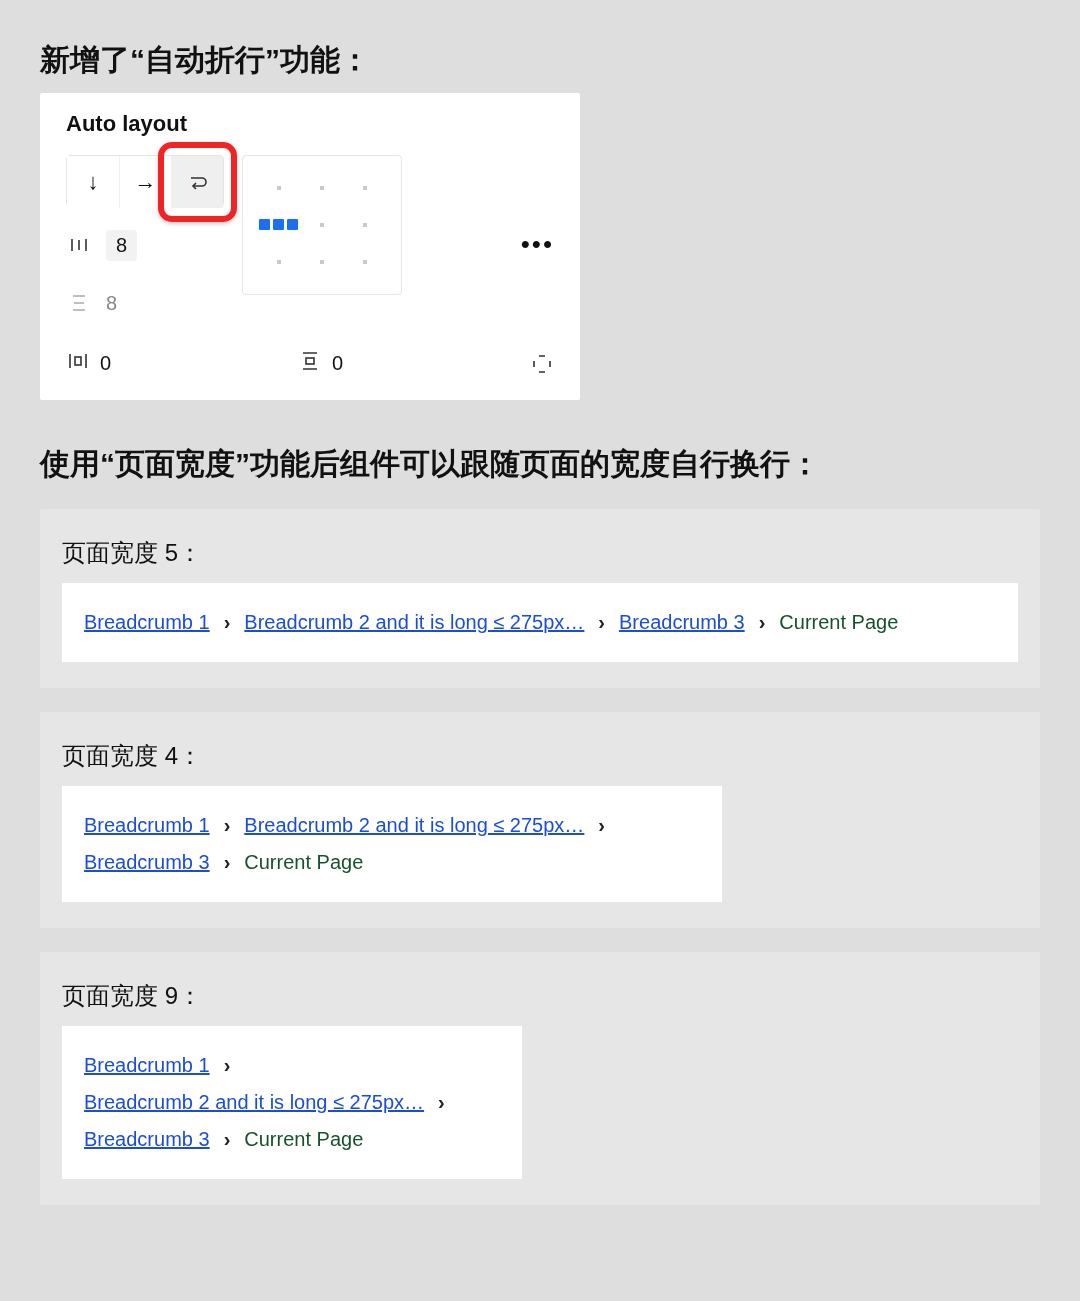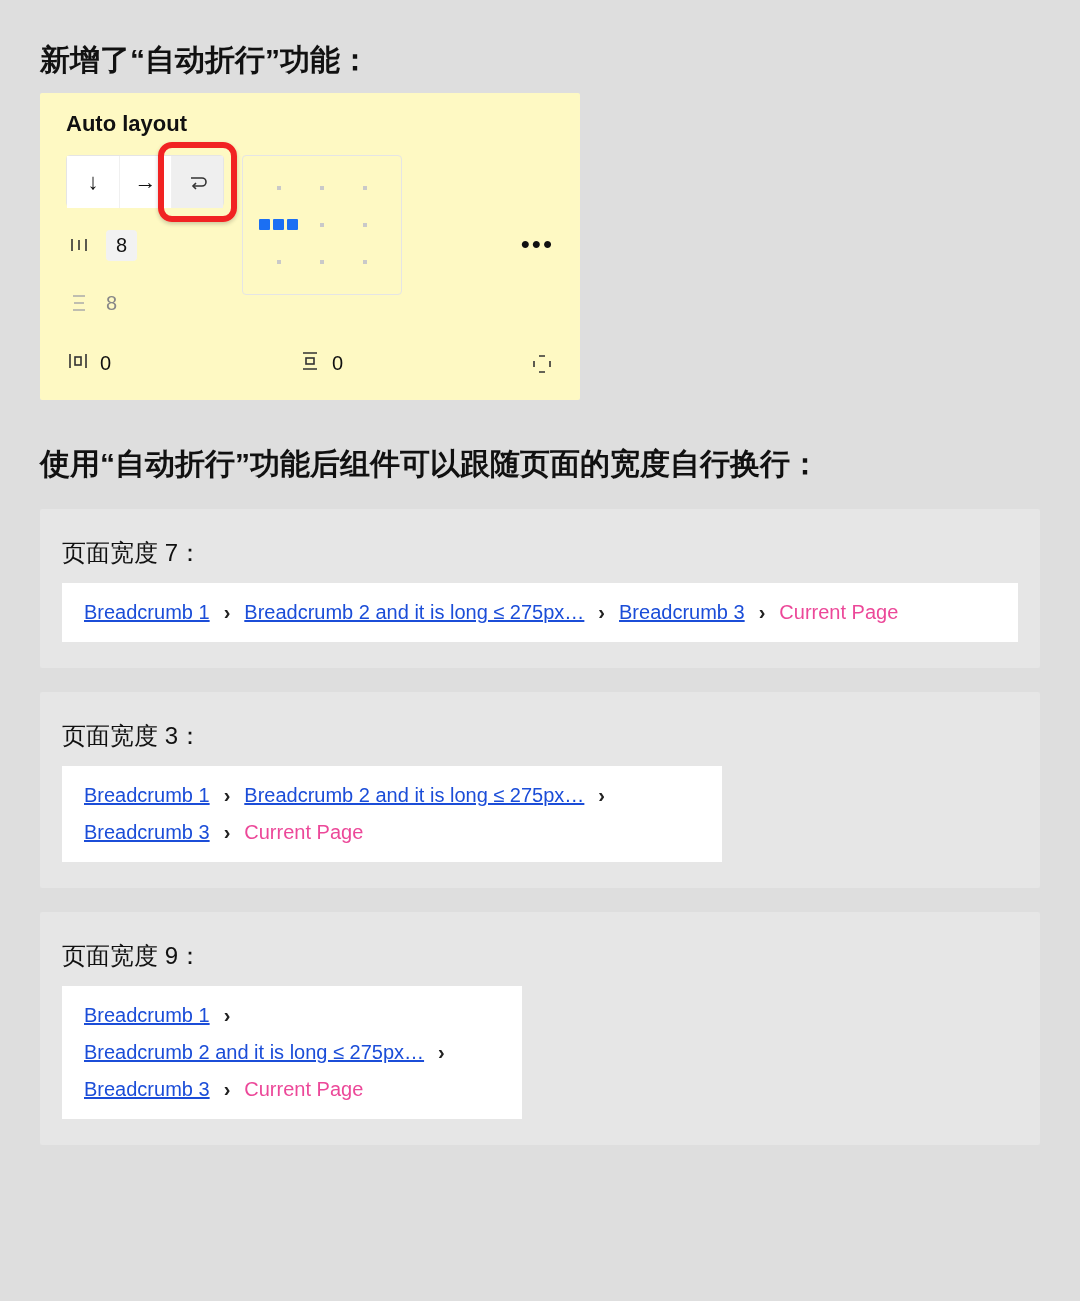--- a/index.html
+++ b/index.html
@@ -11,21 +11,21 @@
     padding: 40px 40px 60px 40px;
     width: 1080px;
   }
   h2.intro {
     font-size: 30px;
     font-weight: 700;
     margin: 0 0 12px 0;
   }
   
   .panel {
-    background: #fef9c3;
+    background: #ffffff;
     width: 540px;
     padding: 18px 26px 22px 26px;
     border-radius: 2px;
   }
   .panel-header {
     display: flex;
     align-items: center;
     justify-content: space-between;
     margin-bottom: 18px;
   }
@@ -112,34 +112,34 @@
   
   h2.intro2 {
     font-size: 30px;
     font-weight:700;
     margin: 44px 0 24px 0;
   }
   .eg-block { background:#e6e6e6; padding: 18px 22px 26px 22px; border-radius:2px; }
   .eg-label { font-size:24px; margin: 10px 0 14px 0; }
   .crumb-box {
     background:#fff;
-    padding: 18px 22px;
+    padding: 28px 22px;
     display:flex;
     flex-wrap: wrap;
     row-gap: 14px;
     column-gap: 0;
     align-items:center;
     font-size:20px;
   }
   .crumb-box.w1 { width: 100%; }
   .crumb-box.w2 { width: 660px; }
   .crumb-box.w3 { width: 460px; }
   .crumb-link { color:#1b4dd8; text-decoration: underline; cursor:pointer; white-space:nowrap; }
   .crumb-sep { margin: 0 14px; font-weight:700; color:#222; }
-  .crumb-current { color:#ec4899; white-space:nowrap;text-align:right; }
+  .crumb-current { color:#14532d; white-space:nowrap;text-align:right; }
   .eg-block + .eg-block { margin-top: 0; }
   .eg-wrap > .eg-block { margin-bottom: 24px; }
 </style>
 </head>
 <body>
 
 <h2 class="intro">新增了“自动折行”功能：</h2>
 
 <div class="panel">
   <div class="panel-header">
@@ -219,39 +219,39 @@
       <span>0</span>
     </div>
     <div class="br-item">
       <svg class="ico" viewBox="0 0 24 24">
         <path d="M4 9v6 M20 9v6 M9 4h6 M9 20h6"></path>
       </svg>
     </div>
   </div>
 </div>
 
-<h2 class="intro2">使用“自动折行”功能后组件可以跟随页面的宽度自行换行：</h2>
+<h2 class="intro2">使用“页面宽度”功能后组件可以跟随页面的宽度自行换行：</h2>
 
 <div class="eg-wrap">
 
   <div class="eg-block">
-    <div class="eg-label">页面宽度 7：</div>
+    <div class="eg-label">页面宽度 5：</div>
     <div class="crumb-box w1">
       <span class="crumb-link">Breadcrumb 1</span>
       <span class="crumb-sep">›</span>
       <span class="crumb-link">Breadcrumb 2 and it is long ≤ 275px…</span>
       <span class="crumb-sep">›</span>
       <span class="crumb-link">Breadcrumb 3</span>
       <span class="crumb-sep">›</span>
       <span class="crumb-current">Current Page</span>
     </div>
   </div>
 
   <div class="eg-block">
-    <div class="eg-label">页面宽度 3：</div>
+    <div class="eg-label">页面宽度 4：</div>
     <div class="crumb-box w2">
       <span class="crumb-link">Breadcrumb 1</span>
       <span class="crumb-sep">›</span>
       <span class="crumb-link">Breadcrumb 2 and it is long ≤ 275px…</span>
       <span class="crumb-sep">›</span>
       <span class="crumb-link">Breadcrumb 3</span>
       <span class="crumb-sep">›</span>
       <span class="crumb-current">Current Page</span>
     </div>
   </div>

